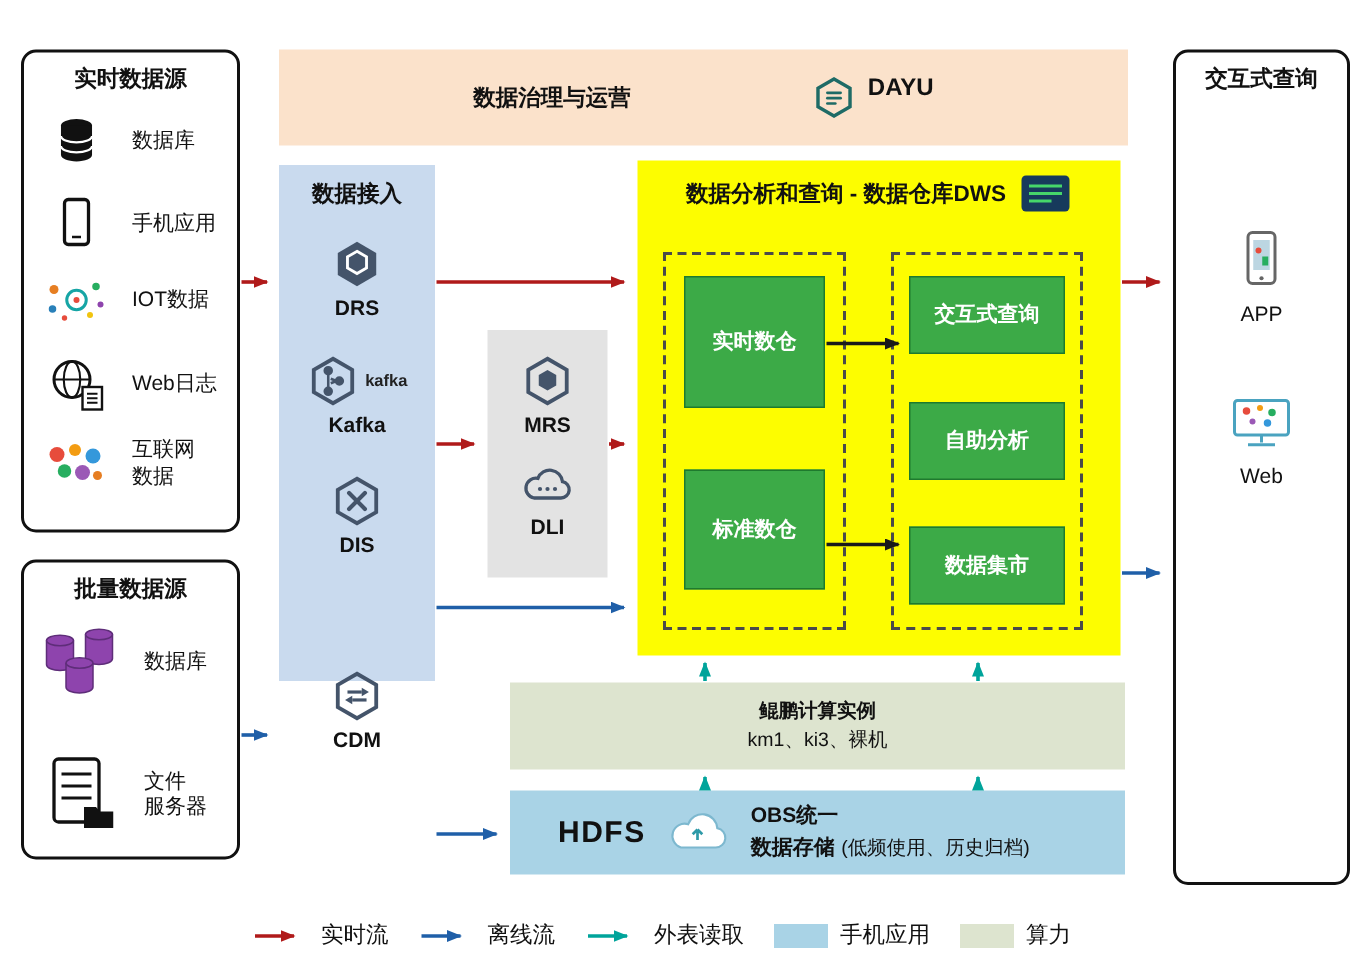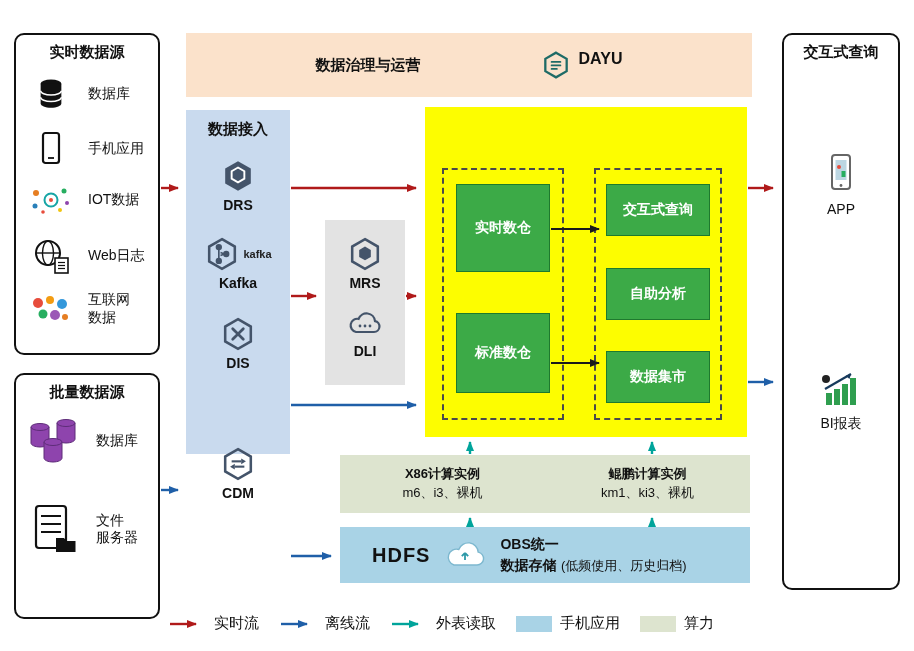--- a/index.html
+++ b/index.html
@@ -153,21 +153,21 @@
           <circle cx="13" cy="21" r="4.5" fill="#27ae60"></circle>
           <circle cx="25" cy="22" r="5" fill="#9b59b6"></circle>
           <circle cx="35" cy="24" r="3" fill="#e67e22"></circle>
         </svg>
       </span>
       <span class="lbl wrap2">互联网
 数据</span>
     </div>
   </div>
 
-  <div class="srcbox" style="left:14px;top:373px;width:146px;height:246px">
+  <div class="srcbox" style="left:14px;top:373px;width:146px;height:200px">
     <div class="boxtitle">批量数据源</div>
 
     <div class="row" style="top:40px">
       <span class="icb">
         <svg width="56" height="52" viewBox="0 0 56 52">
           <g fill="#8e44ad" stroke="#5e2d79" stroke-width="1">
             <path d="M4 12 v16 c0 2.2 4 4 9 4 s9 -1.8 9 -4 V12"></path>
             <ellipse cx="13" cy="12" rx="9" ry="3.5"></ellipse>
             <path d="M30 8 v16 c0 2.2 4 4 9 4 s9 -1.8 9 -4 V8"></path>
             <ellipse cx="39" cy="8" rx="9" ry="3.5"></ellipse>
@@ -261,38 +261,43 @@
         <path d="M10 24 h18 a5.5 5.5 0 0 0 1 -10.9 a8.5 8.5 0 0 0 -16.4 -2.2 A6 6 0 0 0 10 24 z" fill="none" stroke="#44546a" stroke-width="2.2"></path>
         <circle cx="14" cy="18" r="1.4" fill="#44546a"></circle>
         <circle cx="19" cy="18" r="1.4" fill="#44546a"></circle>
         <circle cx="24" cy="18" r="1.4" fill="#44546a"></circle>
       </svg>
       <div class="svclbl">DLI</div>
     </div>
   </div>
 
   <div class="dws">
+    <div class="dwshead">
+      <span class="dwstitle">数据分析和查询 - 数据仓库DWS</span>
+      <svg width="36" height="28" viewBox="0 0 36 28">
+        <rect x="2" y="2" width="32" height="24" rx="3" fill="#173a5c"></rect>
+        <line x1="7" y1="9" x2="29" y2="9" stroke="#46d66a" stroke-width="2"></line>
+        <line x1="7" y1="14" x2="29" y2="14" stroke="#46d66a" stroke-width="2"></line>
+        <line x1="7" y1="19" x2="22" y2="19" stroke="#46d66a" stroke-width="2"></line>
+      </svg>
+    </div>
 
     <div class="dashbox" style="left:17px;top:61px;width:122px;height:252px">
       <div class="gbox" style="left:12px;top:14px;width:94px;height:88px">实时数仓</div>
       <div class="gbox" style="left:12px;top:143px;width:94px;height:80px">标准数仓</div>
     </div>
 
     <div class="dashbox" style="left:169px;top:61px;width:128px;height:252px">
       <div class="gbox" style="left:10px;top:14px;width:104px;height:52px">交互式查询</div>
       <div class="gbox" style="left:10px;top:181px;width:104px;height:52px">数据集市</div>
       <div class="gbox" style="left:10px;top:98px;width:104px;height:52px">自助分析</div>
     </div>
   </div>
 
   <div class="compute">
-    <div class="chalf">
-      <div class="b13">X86计算实例</div>
-      <div class="r13">m6、i3、裸机</div>
-    </div>
     <div class="chalf">
       <div class="b13">鲲鹏计算实例</div>
       <div class="r13">km1、ki3、裸机</div>
     </div>
   </div>
 
   <div class="hdfs">
     <span class="hdfslbl">HDFS</span>
     <svg width="46" height="32" viewBox="0 0 46 32">
       <path d="M12 26 h23 a6.5 6.5 0 0 0 1.2 -12.9 a10 10 0 0 0 -19.4 -2.6 A7 7 0 0 0 12 26 z" fill="#fff" stroke="#7db8cf" stroke-width="1.4"></path>
@@ -314,33 +319,34 @@
       <svg width="28" height="42" viewBox="0 0 28 42">
         <rect x="5" y="2" width="18" height="34" rx="3" fill="none" stroke="#666" stroke-width="2"></rect>
         <rect x="8.5" y="7" width="11" height="20" fill="#bcd6e2"></rect>
         <circle cx="12" cy="14" r="2" fill="#e74c3c"></circle>
         <rect x="14.5" y="18" width="4" height="6" fill="#27ae60"></rect>
         <circle cx="14" cy="32.5" r="1.4" fill="#666"></circle>
       </svg>
       <span class="applbl">APP</span>
     </div>
 
-
-    <div class="appitem" style="top:334px">
+    <div class="appitem" style="top:228px">
       <svg width="46" height="40" viewBox="0 0 46 40">
-        <rect x="8" y="24" width="6" height="12" fill="#2f9e4f"></rect>
-        <rect x="16" y="20" width="6" height="16" fill="#2f9e4f"></rect>
-        <rect x="24" y="15" width="6" height="21" fill="#2f9e4f"></rect>
-        <rect x="32" y="9" width="6" height="27" fill="#2f9e4f"></rect>
-        <path d="M7 20 L33 5" fill="none" stroke="#173a5c" stroke-width="2.2"></path>
-        <path d="M33 5 l-1.5 5 l-3.8 -3.2 z" fill="#173a5c"></path>
-        <circle cx="8" cy="10" r="4" fill="#222"></circle>
-      </svg>
-      <span class="applbl">BI报表</span>
-    </div>
+        <rect x="5" y="4" width="36" height="23" rx="2" fill="#fff" stroke="#4aa3c0" stroke-width="2"></rect>
+        <circle cx="13" cy="11" r="2.5" fill="#e74c3c"></circle>
+        <circle cx="22" cy="9" r="2" fill="#f39c12"></circle>
+        <circle cx="30" cy="12" r="2.5" fill="#27ae60"></circle>
+        <circle cx="17" cy="18" r="2" fill="#9b59b6"></circle>
+        <circle cx="27" cy="19" r="2.5" fill="#3498db"></circle>
+        <line x1="23" y1="27" x2="23" y2="32" stroke="#4aa3c0" stroke-width="2"></line>
+        <line x1="14" y1="33.5" x2="32" y2="33.5" stroke="#4aa3c0" stroke-width="2"></line>
+      </svg>
+      <span class="applbl">Web</span>
+    </div>
+
   </div>
 
   <div class="legend">
     <div class="litem">
       <svg width="38" height="12">
         <line x1="2" y1="6" x2="28" y2="6" stroke="#b01a1a" stroke-width="2.4" marker-end="url(#mr)"></line>
       </svg>
       <span>实时流</span>
     </div>
     <div class="litem">

